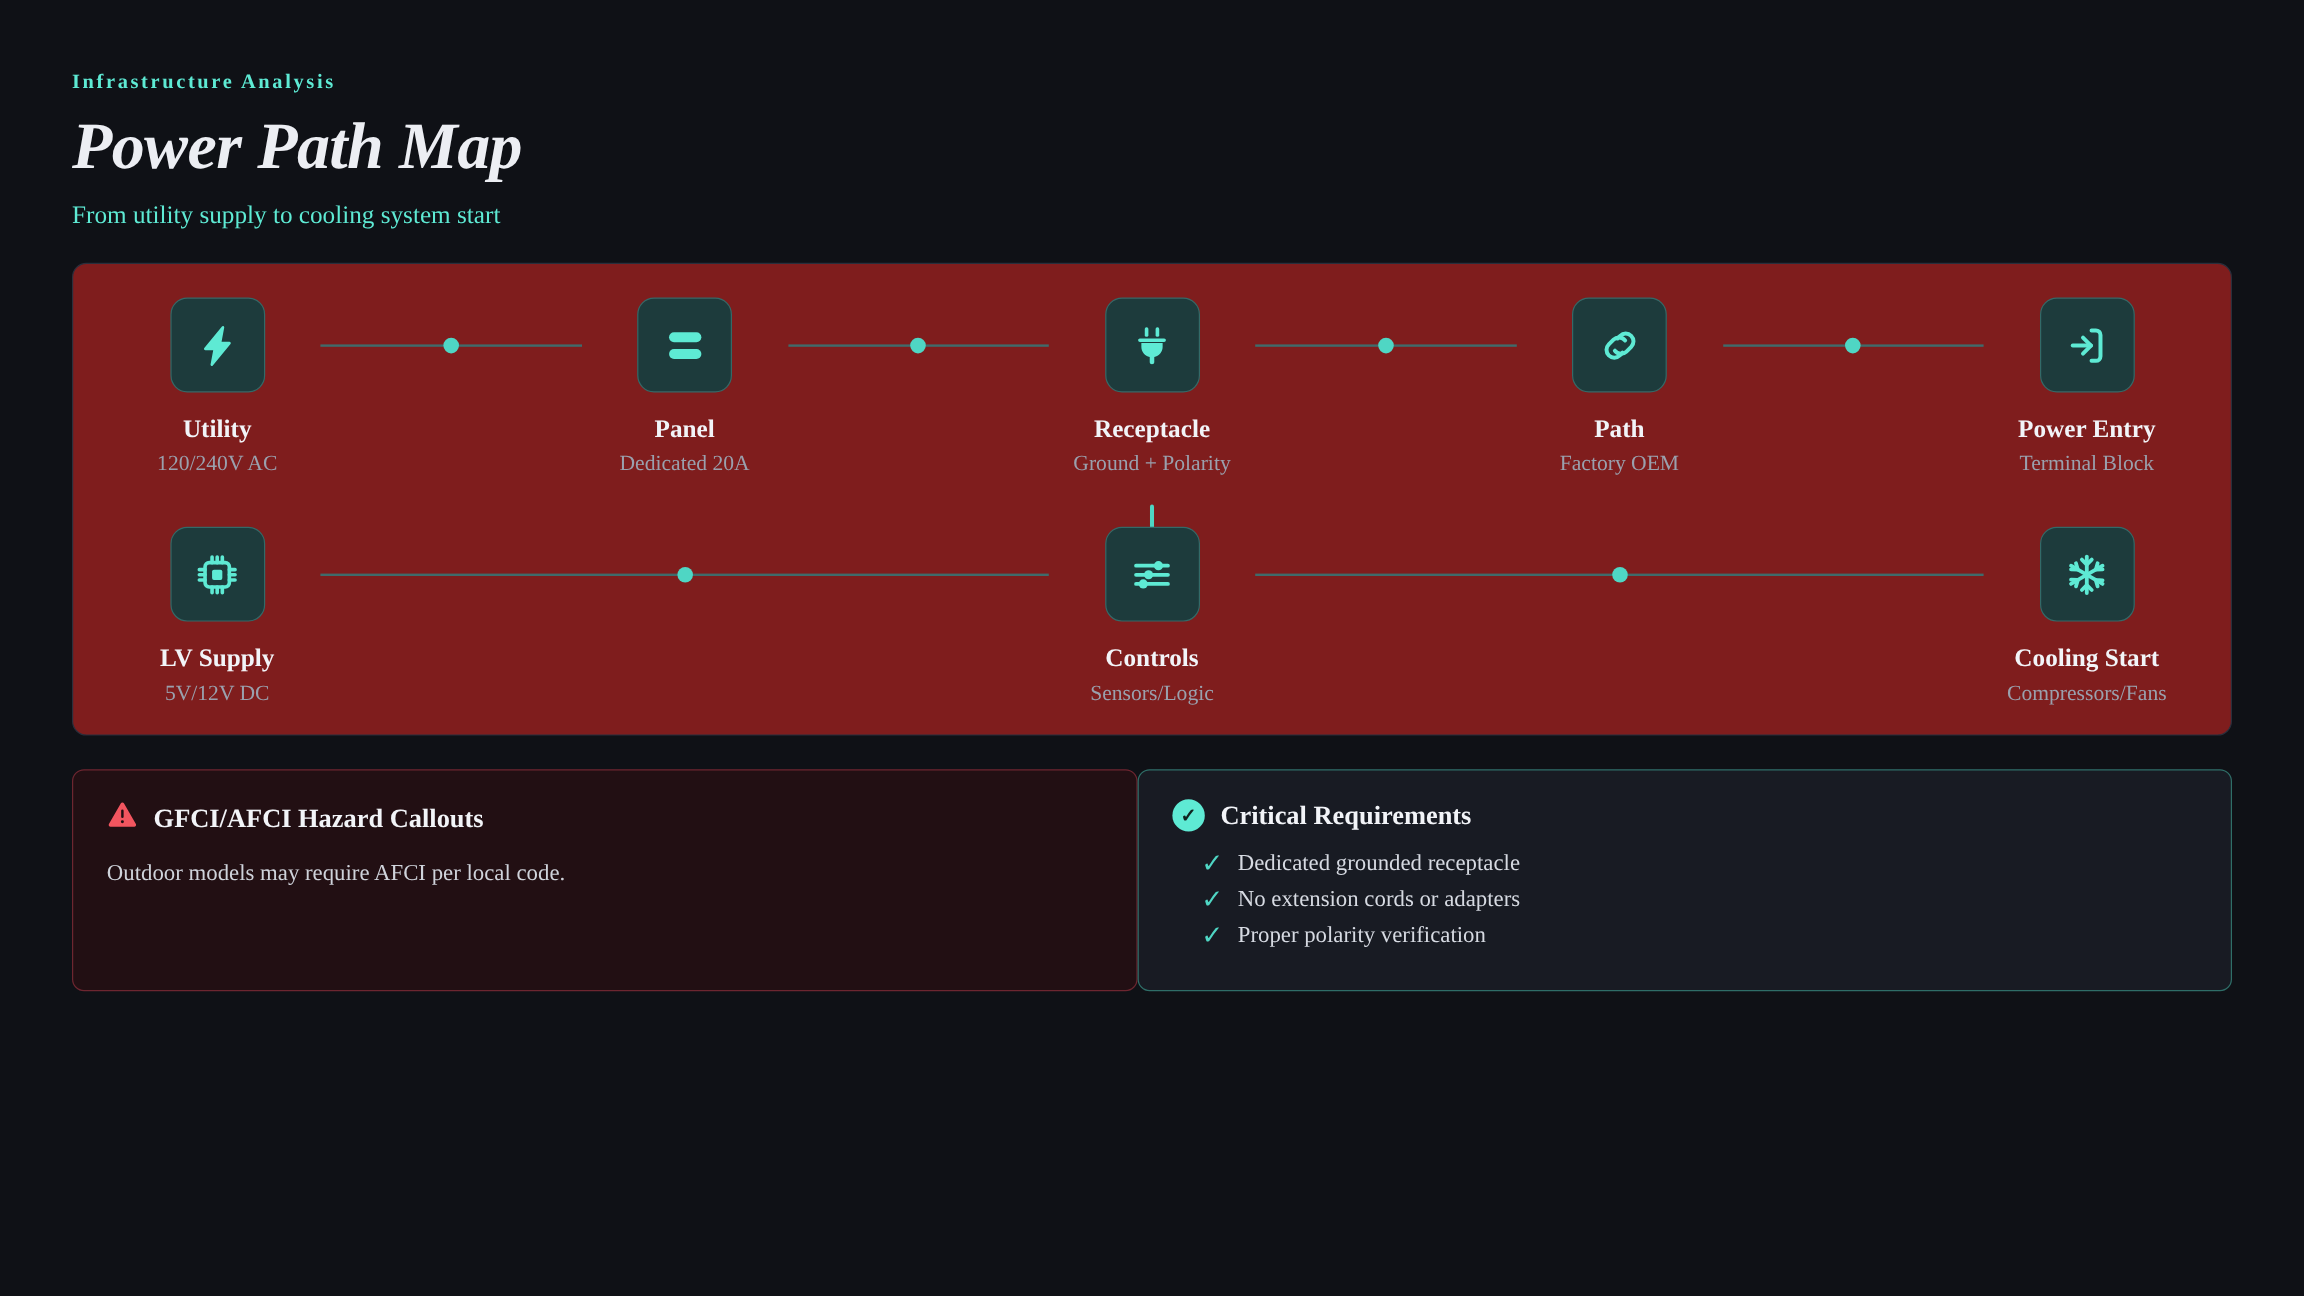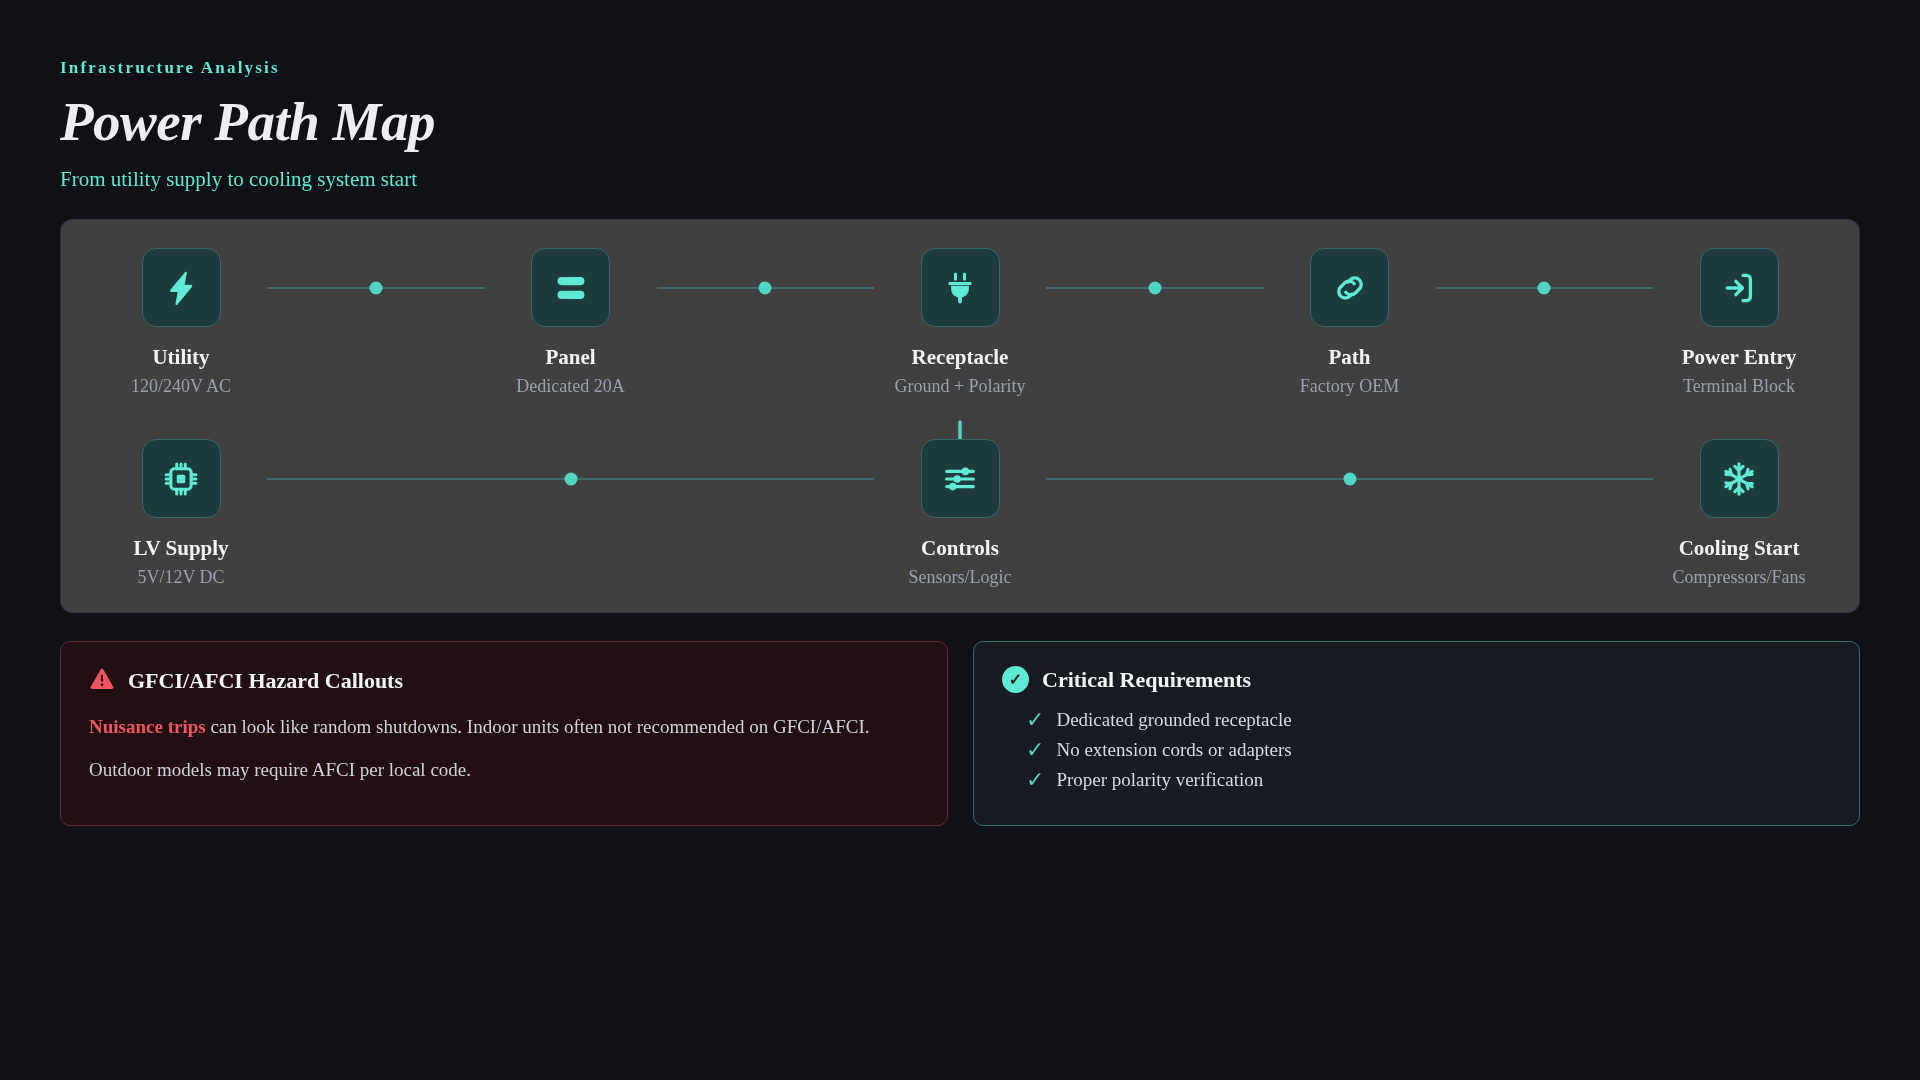--- a/index.html
+++ b/index.html
@@ -37,21 +37,21 @@
     font-style: italic;
   }
   .page-subtitle {
     color: #5eead4;
     font-size: 21px;
     margin-bottom: 27px;
   }
 
   
   .flow-panel {
-    background: #404040;
+    background: #7f1d1d;
     border: 1px solid #2a2f3c;
     border-radius: 12px;
     padding: 28px 34px 24px 34px;
     position: relative;
   }
 
   .flow-row {
     display: flex;
     align-items: flex-start;
     justify-content: space-between;
@@ -127,21 +127,20 @@
     left: 0;
     right: 0;
     display: flex;
     justify-content: center;
     pointer-events: none;
   }
 
   
   .cards {
     display: flex;
-    gap: 25px;
     margin-top: 28px;
   }
 
   .card {
     border-radius: 10px;
     padding: 24px 28px 26px 28px;
   }
   .card.hazard {
     background: #21111400;
     background-color: #220f13;
@@ -385,21 +384,20 @@
       <div class="card-head">
         <span class="warn-icon">
           <svg width="26" height="26" viewBox="0 0 24 24" fill="#f2555f">
             <path d="M12 2.6c.5 0 1 .27 1.27.74l9.1 15.8c.55.95-.14 2.14-1.27 2.14H2.9c-1.13 0-1.82-1.19-1.27-2.14l9.1-15.8c.27-.47.77-.74 1.27-.74z"></path>
             <rect x="11.05" y="8" width="1.9" height="6.4" rx="0.95" fill="#220f13"></rect>
             <circle cx="12" cy="17.3" r="1.15" fill="#220f13"></circle>
           </svg>
         </span>
         <span class="card-title">GFCI/AFCI Hazard Callouts</span>
       </div>
-      <p class="hazard-line"><span class="hazard-strong">Nuisance trips</span><span> can look like random shutdowns. Indoor units often not recommended on GFCI/AFCI.</span></p>
       <p class="hazard-line">Outdoor models may require AFCI per local code.</p>
     </div>
 
     <div class="card reqs">
       <div class="card-head">
         <span class="badge-check">✓</span>
         <span class="card-title">Critical Requirements</span>
       </div>
       <ul class="req-list">
         <li class="req-item">

